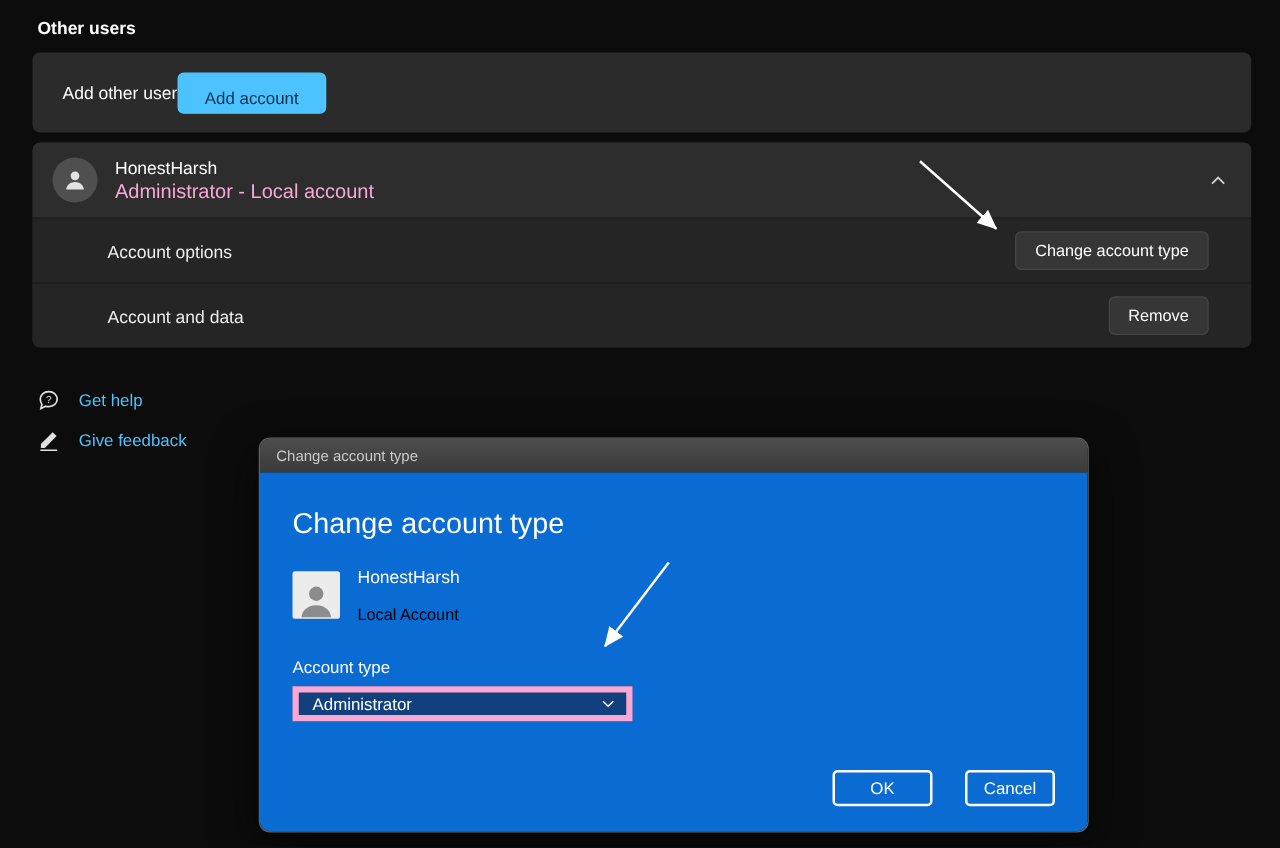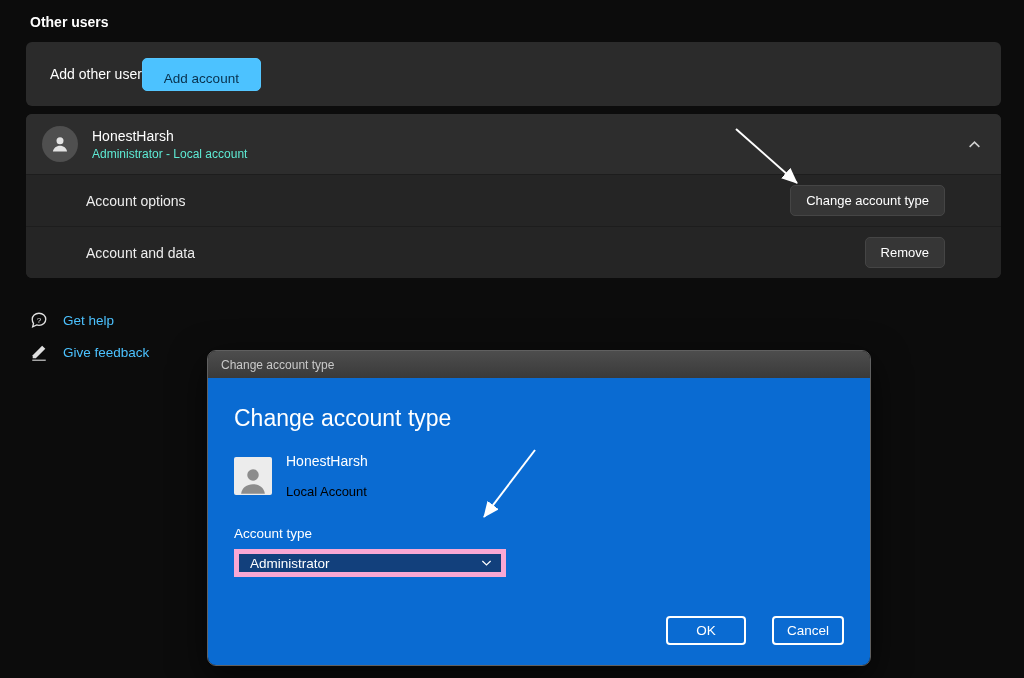--- a/index.html
+++ b/index.html
@@ -28,27 +28,27 @@
     background:#2b2b2b; border-radius:6px; overflow:hidden;
   }
   .user-header { height:60px; display:flex; align-items:center; padding:0 20px 0 16px; background:#2d2d2d; }
   .avatar-circle {
     width:36px; height:36px; border-radius:50%; background:#4f4f4f;
     display:flex; align-items:center; justify-content:center; color:#e3e3e3; flex:0 0 auto;
   }
   .avatar-circle svg { width:20px; height:20px; }
   .user-meta { margin-left:14px; }
   .user-name { font-size:14px; }
-  .user-sub { font-size:12px; color:#5eead4; margin-top:3px; }
+  .user-sub { font-size:16px; color:#f9a8d4; margin-top:3px; }
   .chevron-up { margin-left:auto; color:#cfcfcf; display:flex; align-items:center; cursor:pointer; }
   .chevron-up svg { width:13px; height:9px; }
 
   .sub-row {
     height:52px; display:flex; align-items:center;
-    padding:0 56px 0 60px; background:#252525; border-top:1px solid #1d1d1d;
+    padding:0 34px 0 60px; background:#252525; border-top:1px solid #1d1d1d;
   }
   .row-label { font-size:14px; color:#ededed; }
   .gray-btn {
     margin-left:auto; background:#363636; border:1px solid #454545; color:#ffffff;
     border-radius:5px; height:31px; padding:0 15px; font-size:13px; font-family:inherit; cursor:pointer;
   }
 
   .footer-link {
     position:absolute; left:30px; display:flex; align-items:center; gap:15px;
     color:#4cc2ff; font-size:13.5px; cursor:pointer;

